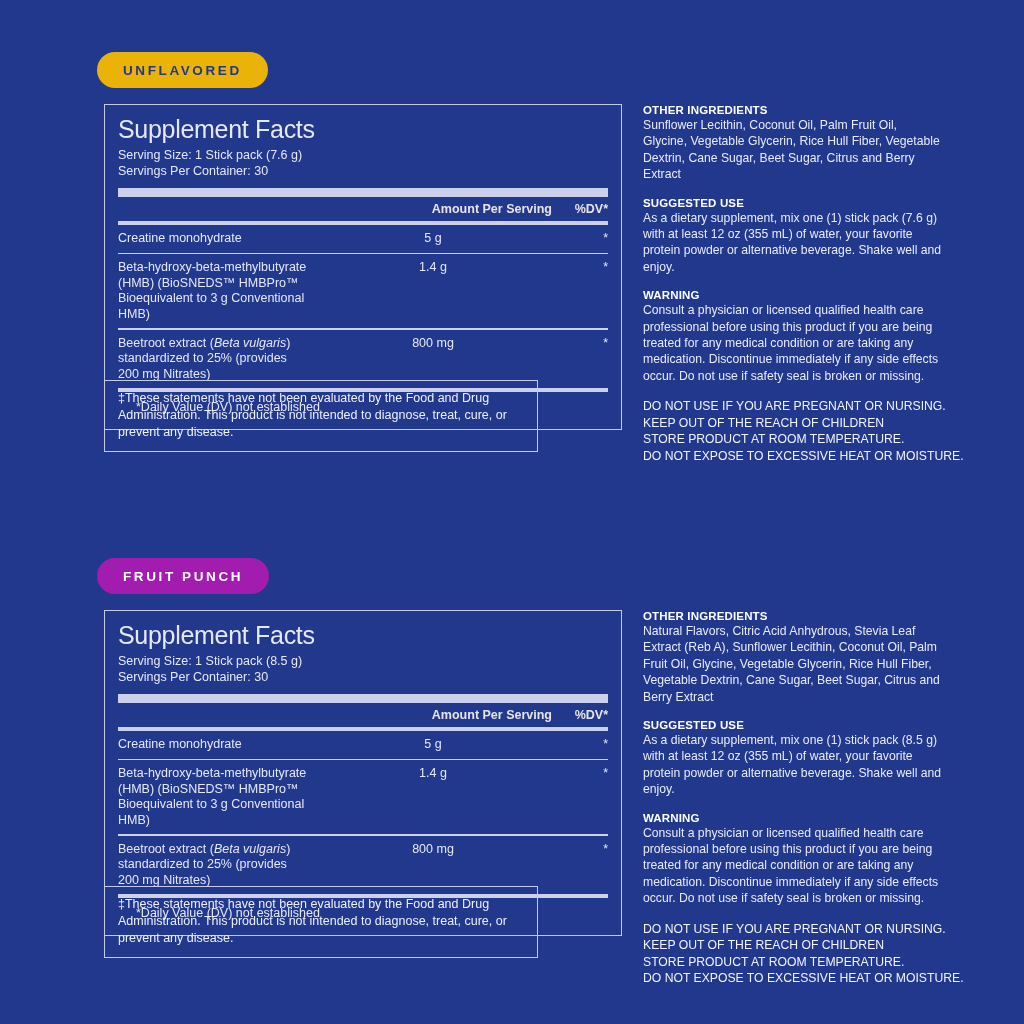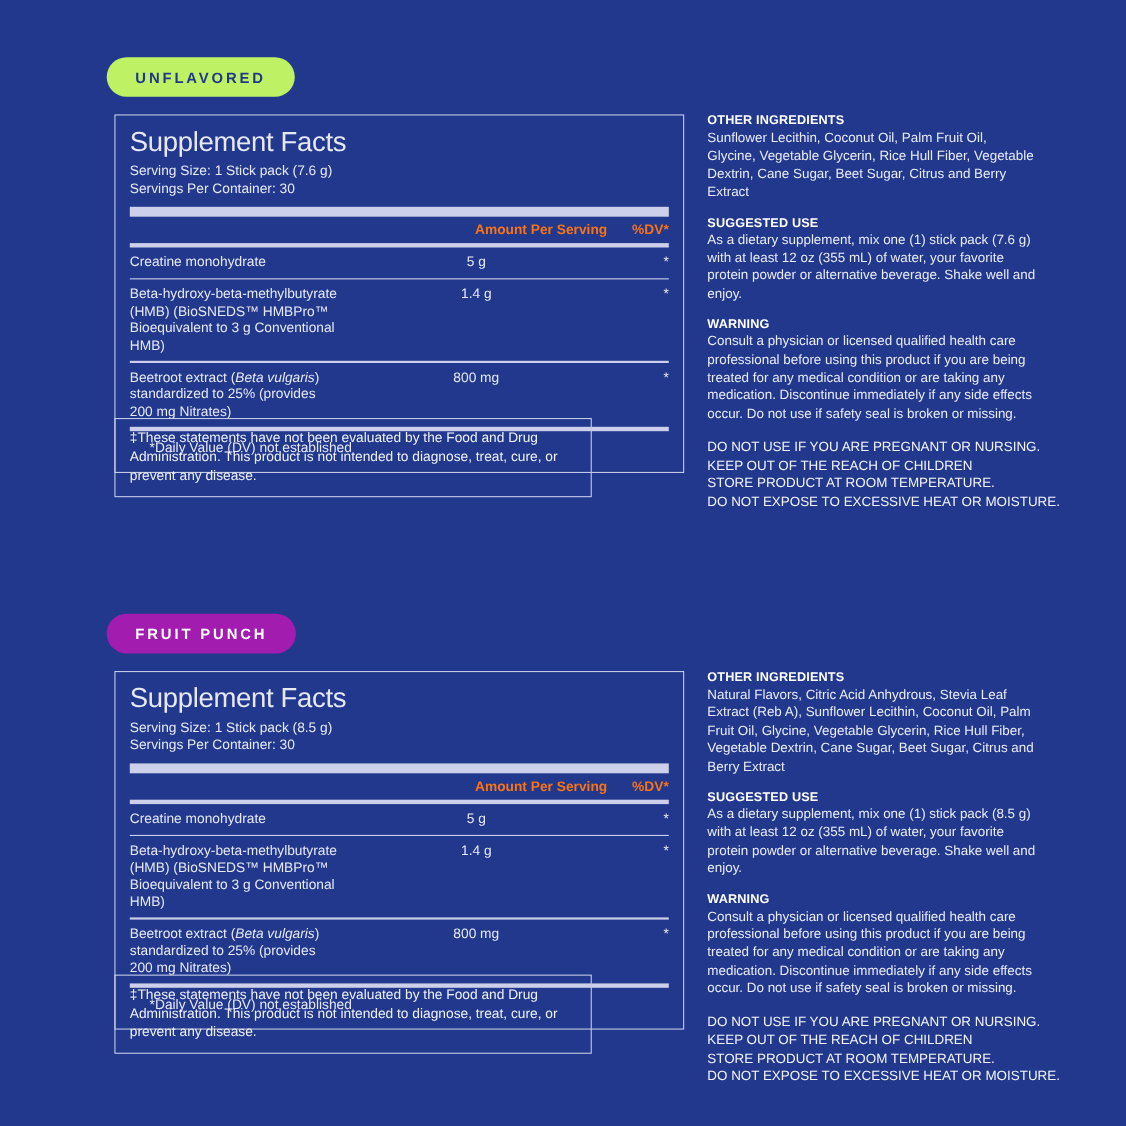--- a/index.html
+++ b/index.html
@@ -42,21 +42,21 @@
     align-items: center;
     justify-content: center;
     padding: 0 26px;
     font-size: 13.5px;
     font-weight: bold;
     letter-spacing: 2.6px;
     box-sizing: border-box;
     white-space: nowrap;
   }
   .badge-unflavored {
-    background: #bef264;
+    background: #eab308;
     color: #21388c;
   }
   .badge-fruitpunch {
     background: #a21caf;
     color: #ffffff;
   }
 
   
   .sf-panel {
     position: absolute;
@@ -92,21 +92,21 @@
   .rule-thin {
     height: 1.5px;
     background: #ccd0ea;
   }
   .col-head {
     display: flex;
     justify-content: flex-end;
     align-items: center;
     font-size: 12.5px;
     font-weight: bold;
-    color: #f97316;
+    color: #e5e5e5;
     padding: 5px 0 5px 0;
   }
   .col-head .amt { width: 150px; text-align: right; }
   .col-head .dv  { width: 56px;  text-align: right; }
 
   .sf-row {
     display: flex;
     align-items: flex-start;
     padding: 6px 0 6px 0;
     font-size: 12.5px;

